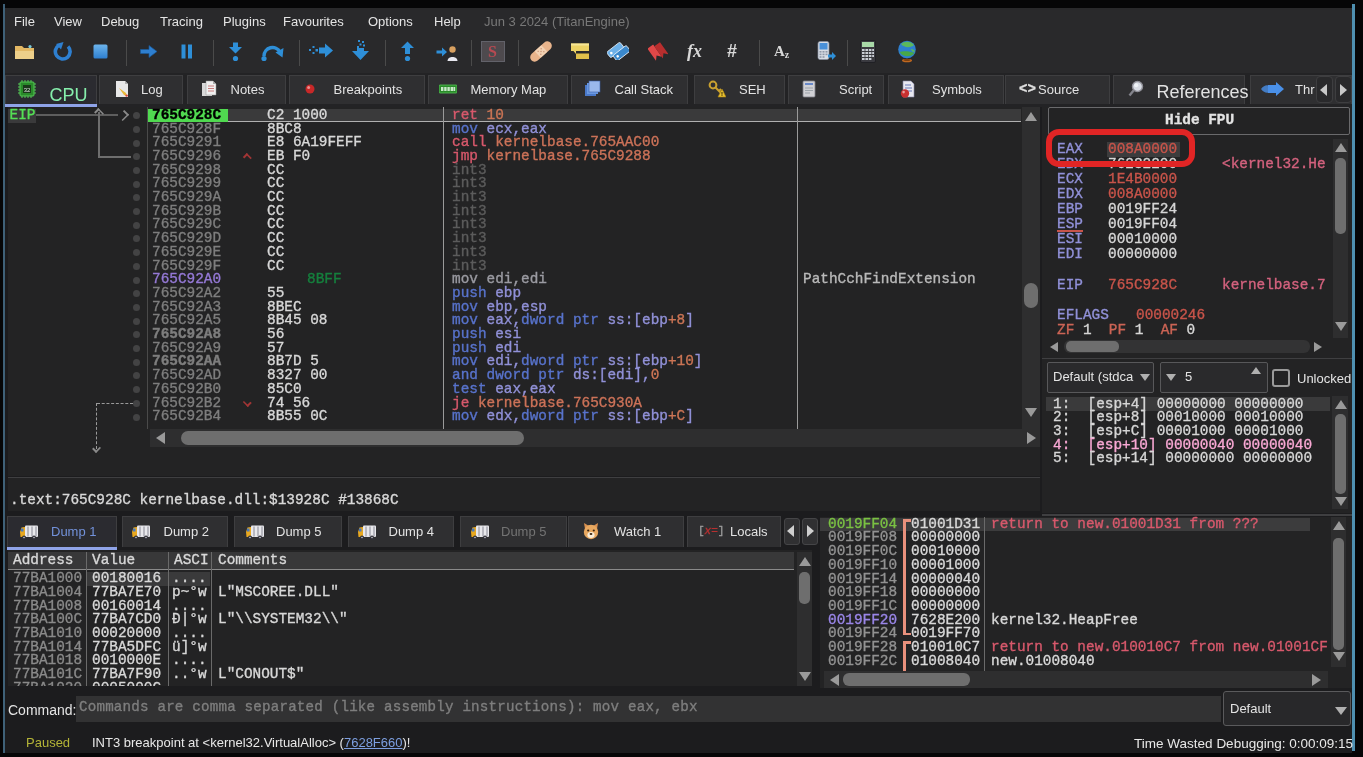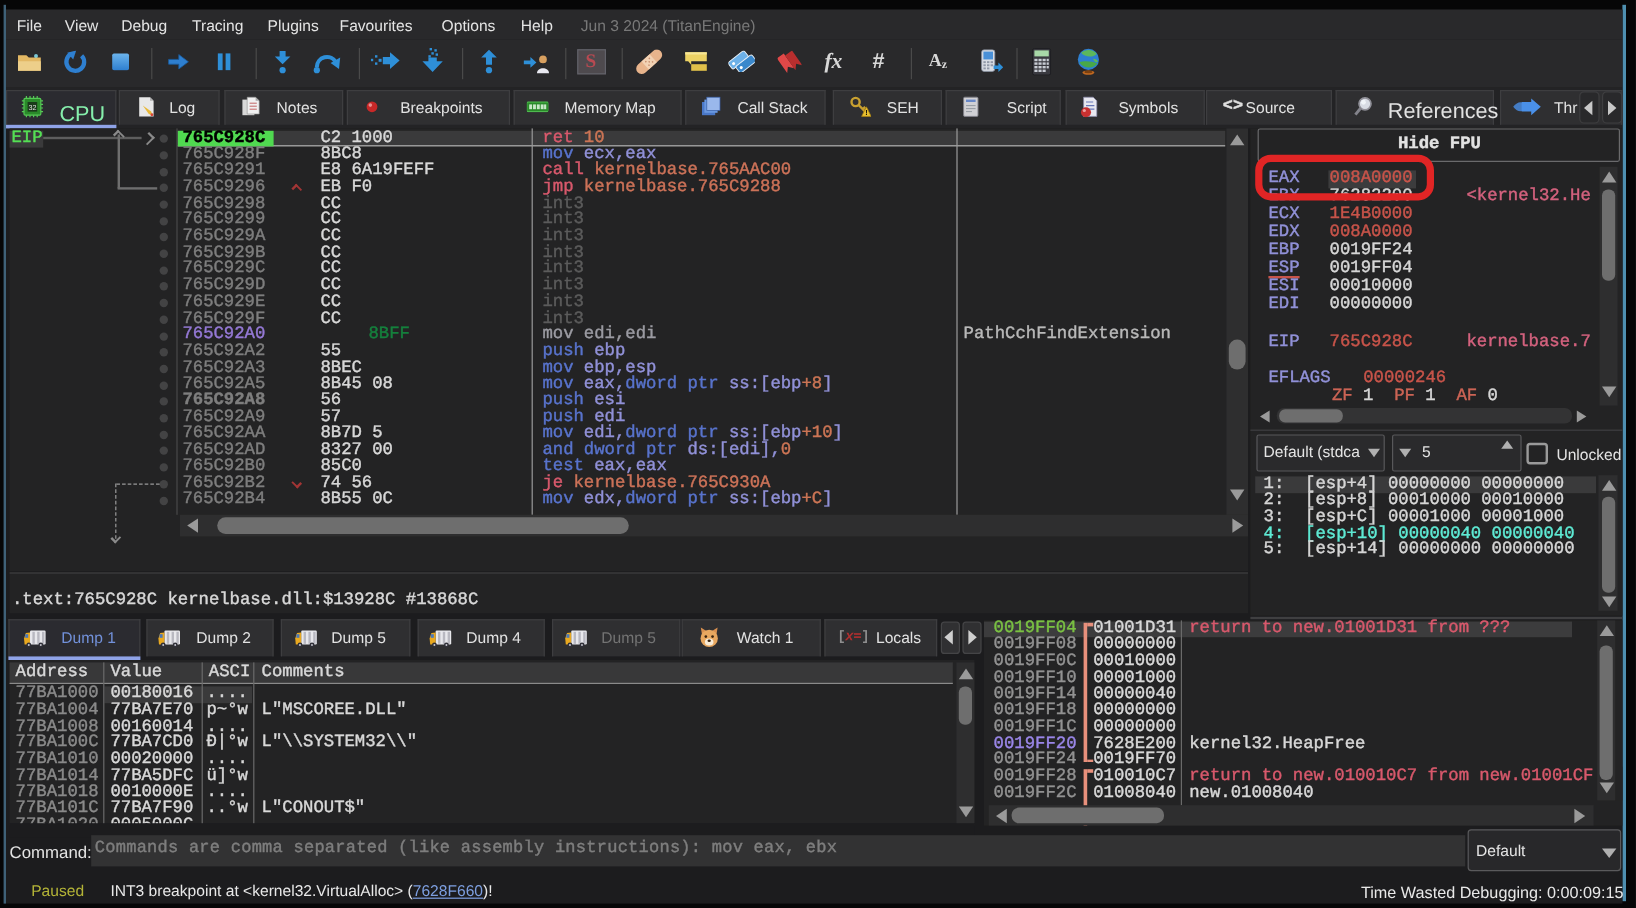--- a/index.html
+++ b/index.html
@@ -343,21 +343,21 @@
 <div class="a m" style="left:452px;top:314.3px"><span style="color:#5873cc">mov </span><span style="color:#9191d8">eax,</span><span style="color:#5873cc">dword ptr </span><span style="color:#9191d8">ss:[ebp</span><span style="color:#cc7555">+8</span><span style="color:#9191d8">]</span></div>
 <div class="a" style="left:133px;top:317.6px;width:7px;height:7px;border-radius:50%;background:#434344"></div>
 <div class="a m" style="left:152px;top:327.99999999999994px;color:#7e7e7e;font-weight:bold;">765C92A8</div>
 <div class="a m" style="left:267px;top:327.99999999999994px;color:#d8d8d8;">56</div>
 <div class="a m" style="left:452px;top:327.99999999999994px"><span style="color:#5873cc">push </span><span style="color:#9191d8">esi</span></div>
 <div class="a" style="left:133px;top:331.29999999999995px;width:7px;height:7px;border-radius:50%;background:#434344"></div>
 <div class="a m" style="left:152px;top:341.7px;color:#7e7e7e;">765C92A9</div>
 <div class="a m" style="left:267px;top:341.7px;color:#d8d8d8;">57</div>
 <div class="a m" style="left:452px;top:341.7px"><span style="color:#5873cc">push </span><span style="color:#9191d8">edi</span></div>
 <div class="a" style="left:133px;top:345.0px;width:7px;height:7px;border-radius:50%;background:#434344"></div>
-<div class="a m" style="left:152px;top:355.4px;color:#7e7e7e;">765C92AA</div>
+<div class="a m" style="left:152px;top:355.4px;color:#7e7e7e;font-weight:bold;">765C92AA</div>
 <div class="a m" style="left:267px;top:355.4px;color:#d8d8d8;">8B7D 5</div>
 <div class="a m" style="left:452px;top:355.4px"><span style="color:#5873cc">mov </span><span style="color:#9191d8">edi,</span><span style="color:#5873cc">dword ptr </span><span style="color:#9191d8">ss:[ebp</span><span style="color:#cc7555">+10</span><span style="color:#9191d8">]</span></div>
 <div class="a" style="left:133px;top:358.7px;width:7px;height:7px;border-radius:50%;background:#434344"></div>
 <div class="a m" style="left:152px;top:369.09999999999997px;color:#7e7e7e;">765C92AD</div>
 <div class="a m" style="left:267px;top:369.09999999999997px;color:#d8d8d8;">8327 00</div>
 <div class="a m" style="left:452px;top:369.09999999999997px"><span style="color:#5873cc">and </span><span style="color:#5873cc">dword ptr </span><span style="color:#9191d8">ds:[edi</span><span style="color:#9191d8">],</span><span style="color:#cc7555">0</span></div>
 <div class="a" style="left:133px;top:372.4px;width:7px;height:7px;border-radius:50%;background:#434344"></div>
 <div class="a m" style="left:152px;top:382.8px;color:#7e7e7e;">765C92B0</div>
 <div class="a m" style="left:267px;top:382.8px;color:#d8d8d8;">85C0</div>
 <div class="a m" style="left:452px;top:382.8px"><span style="color:#5873cc">test </span><span style="color:#9191d8">eax,eax</span></div>
@@ -412,21 +412,21 @@
 <div class="a" style="left:1057px;top:230.2px;width:26px;height:2px;background:#c8544a"></div>
 <div class="a m" style="left:1057px;top:233px;color:#9191d8;">ESI</div>
 <div class="a m" style="left:1108px;top:233px;color:#d6d6d6;">00010000</div>
 <div class="a m" style="left:1057px;top:248px;color:#9191d8;">EDI</div>
 <div class="a m" style="left:1108px;top:248px;color:#d6d6d6;">00000000</div>
 <div class="a m" style="left:1057px;top:279px;color:#9191d8;">EIP</div>
 <div class="a m" style="left:1108px;top:279px;color:#c8544a;">765C928C</div>
 <div class="a m" style="left:1222px;top:279px;color:#d4627e;">kernelbase.7</div>
 <div class="a m" style="left:1057px;top:308.5px;color:#9191d8;">EFLAGS</div>
 <div class="a m" style="left:1136px;top:308.5px;color:#c8544a;">00000246</div>
-<div class="a m" style="left:1110px;top:323.5px"><span style="color:#cc6455">ZF </span><span style="color:#d6d6d6">1  </span><span style="color:#cc6455">PF </span><span style="color:#d6d6d6">1  </span><span style="color:#cc6455">AF </span><span style="color:#d6d6d6">0</span></div>
+<div class="a m" style="left:1057px;top:323.5px"><span style="color:#cc6455">ZF </span><span style="color:#d6d6d6">1  </span><span style="color:#cc6455">PF </span><span style="color:#d6d6d6">1  </span><span style="color:#cc6455">AF </span><span style="color:#d6d6d6">0</span></div>
 <div class="a" style="left:1046px;top:129px;width:149px;height:38px;border:6.5px solid #e12525;border-radius:13px"></div>
 <div class="a" style="left:1333px;top:139px;width:15px;height:199px;background:#2e2e2f"></div>
 <div class="a" style="left:1335px;top:143px;width:0;height:0;border-left:6px solid transparent;border-right:6px solid transparent;border-bottom:9px solid #9a9a9a"></div>
 <div class="a" style="left:1335px;top:158px;width:11px;height:76px;background:#6e6e6e;border-radius:5px"></div>
 <div class="a" style="left:1335px;top:322px;width:0;height:0;border-left:6px solid transparent;border-right:6px solid transparent;border-top:9px solid #9a9a9a"></div>
 <div class="a" style="left:1064px;top:340px;width:246px;height:13px;background:#333334;border-radius:6px"></div>
 <div class="a" style="left:1050px;top:342px;width:0;height:0;border-top:5px solid transparent;border-bottom:5px solid transparent;border-right:8px solid #9a9a9a"></div>
 <div class="a" style="left:1066px;top:341px;width:53px;height:11px;background:#6e6e6e;border-radius:5px"></div>
 <div class="a" style="left:1314px;top:342px;width:0;height:0;border-top:5px solid transparent;border-bottom:5px solid transparent;border-left:8px solid #9a9a9a"></div>
 <div class="a" style="left:1042px;top:358px;width:310px;height:1px;background:#3f3f41"></div>
@@ -436,21 +436,21 @@
 <div class="a" style="left:1160px;top:362px;width:108px;height:31px;background:#2a2a2c;border:1px solid #58585a;border-radius:2px"></div>
 <div class="a" style="left:1166px;top:374px;width:0;height:0;border-left:5.5px solid transparent;border-right:5.5px solid transparent;border-top:7px solid #b0b0b0"></div>
 <div class="a s" style="left:1185px;top:369px;font-size:13px;color:#e4e4e4">5</div>
 <div class="a" style="left:1251px;top:367px;width:0;height:0;border-left:5.5px solid transparent;border-right:5.5px solid transparent;border-bottom:7px solid #b0b0b0"></div>
 <div class="a" style="left:1272px;top:369px;width:18px;height:18px;border:2px solid #9a9a9a;border-radius:3px"></div>
 <div class="a s" style="left:1297px;top:371px;font-size:13px;color:#e4e4e4">Unlocked</div>
 <div class="a" style="left:1046px;top:397px;width:284px;height:14px;background:#3a3a3b"></div>
 <div class="a m" style="left:1053px;top:397.5px;color:#d6d6d6;">1:  [esp+4] 00000000 00000000</div>
 <div class="a m" style="left:1053px;top:411.2px;color:#d6d6d6;">2:  [esp+8] 00010000 00010000</div>
 <div class="a m" style="left:1053px;top:424.9px;color:#d6d6d6;">3:  [esp+C] 00001000 00001000</div>
-<div class="a m" style="left:1053px;top:438.59999999999997px;color:#5eead4;text-align:right;">4:  [esp+10] 00000040 00000040</div>
+<div class="a m" style="left:1053px;top:438.59999999999997px;color:#f9a8d4;text-align:right;">4:  [esp+10] 00000040 00000040</div>
 <div class="a m" style="left:1053px;top:452.29999999999995px;color:#d6d6d6;">5:  [esp+14] 00000000 00000000</div>
 <div class="a" style="left:1332px;top:396px;width:16px;height:113px;background:#2e2e2f"></div>
 <div class="a" style="left:1335px;top:400px;width:0;height:0;border-left:6px solid transparent;border-right:6px solid transparent;border-bottom:9px solid #9a9a9a"></div>
 <div class="a" style="left:1335px;top:414px;width:11px;height:80px;background:#6e6e6e;border-radius:5px"></div>
 <div class="a" style="left:1335px;top:497px;width:0;height:0;border-left:6px solid transparent;border-right:6px solid transparent;border-top:9px solid #9a9a9a"></div>
 <div class="a" style="left:1042px;top:514px;width:310px;height:2px;background:#3f3f41"></div>
 <div class="a" style="left:7px;top:516px;width:110px;height:31px;background:#2b2b30;border:1px solid #3e3e40;border-bottom:none"></div>
 <div class="a" style="left:121.5px;top:516px;width:106.0px;height:31px;background:#2f2f31;border:1px solid #3e3e40;border-bottom:none"></div>
 <div class="a" style="left:233.5px;top:516px;width:108.0px;height:31px;background:#2f2f31;border:1px solid #3e3e40;border-bottom:none"></div>
 <div class="a" style="left:347.5px;top:516px;width:106.5px;height:31px;background:#2f2f31;border:1px solid #3e3e40;border-bottom:none"></div>

